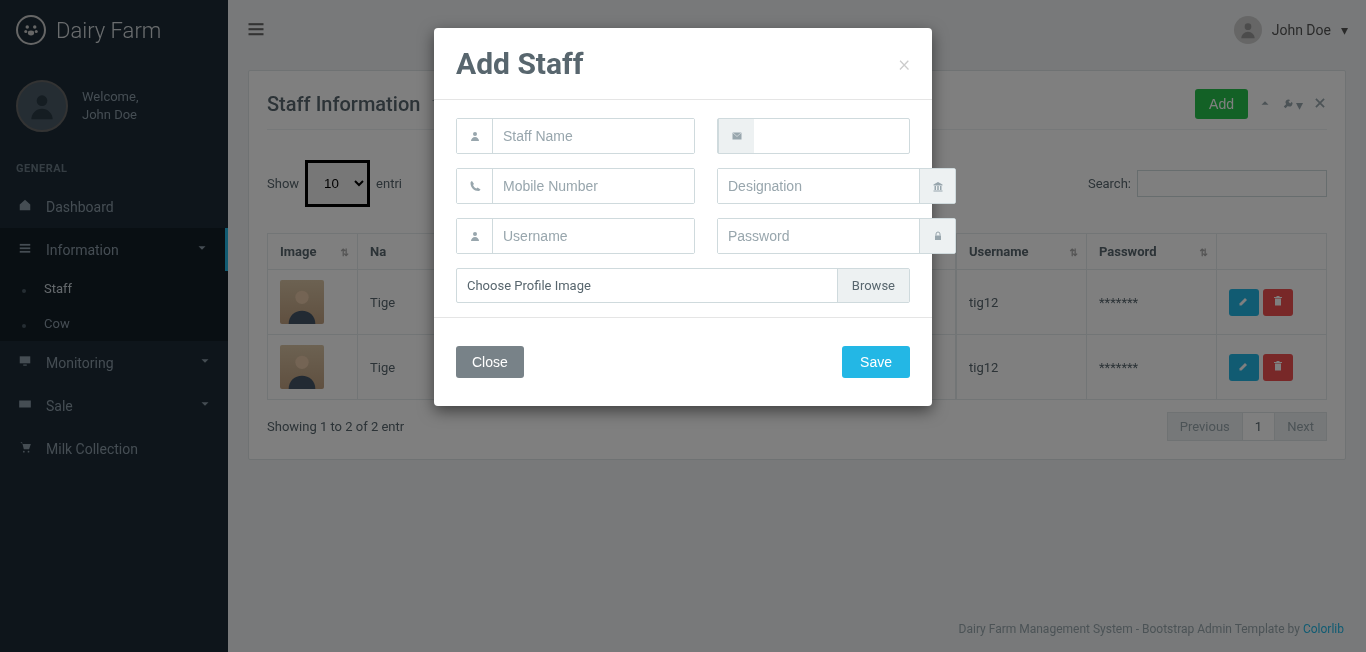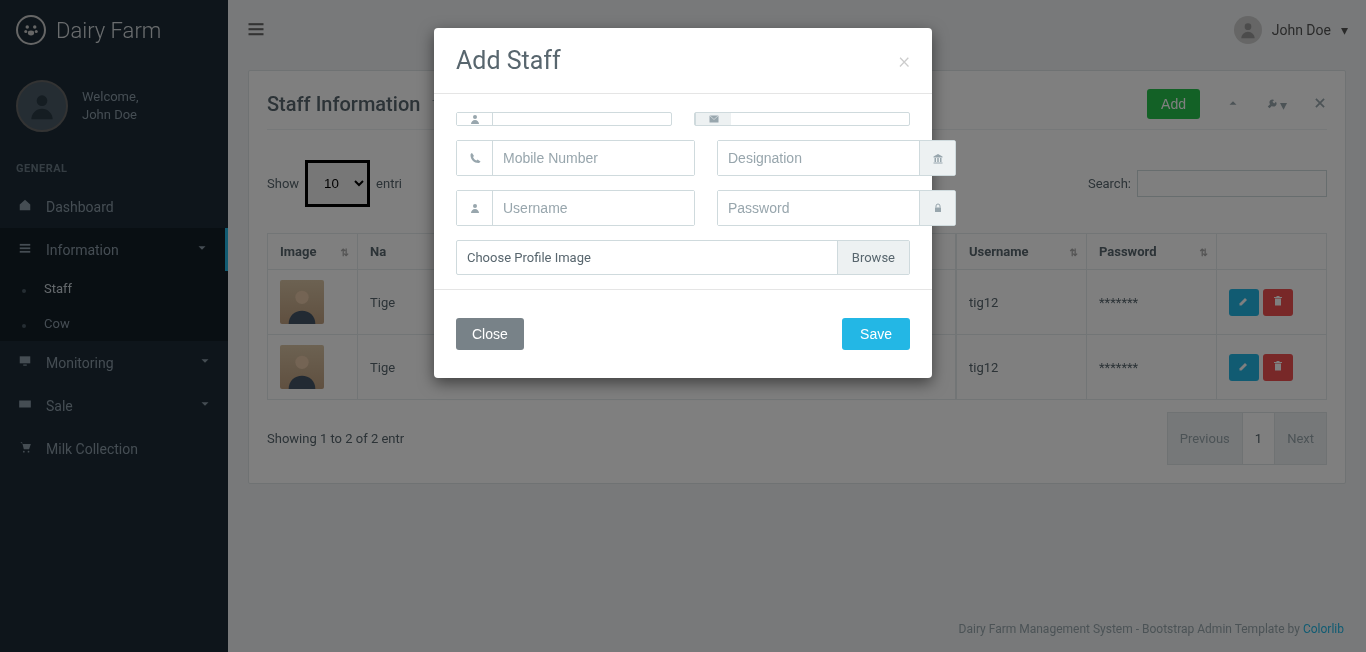--- a/index.html
+++ b/index.html
@@ -34,50 +34,50 @@
 .hamburger { cursor: pointer; color: #666; }
 .topbar-right { margin-left: auto; display: flex; align-items: center; gap: 10px; cursor: pointer; color: #555; }
 .user-avatar-sm { width: 28px; height: 28px; background: #ccc; border-radius: 50%; display:flex; align-items:center; justify-content:center;}
 .user-avatar-sm svg{width:20px;height:20px;fill:#999;}
 
 .content { padding: 10px 20px; flex: 1; }
 .panel { background: #fff; border: 1px solid #dee5e7; border-radius: 2px; padding: 18px; }
 .panel-head { display: flex; align-items: center; margin-bottom: 10px; border-bottom: 1px solid #edf1f2; padding-bottom: 10px;}
 .panel-title { font-size: 20px; font-weight: 500; color: #58666e; }
 .panel-subtitle { margin-left: 12px; color: #98a6ad; font-size: 13px; }
-.panel-actions { margin-left: auto; display: flex; align-items: center; gap: 26px; }
+.panel-actions { margin-left: auto; display: flex; align-items: center; gap: 10px; }
 .btn-add { background: #27c24c; color: #fff; border: none; padding: 7px 14px; border-radius: 3px; cursor: pointer; font-size: 14px; }
 .pa-icon { color: #98a6ad; cursor: pointer; }
 
 .table-controls { display: flex; align-items: center; margin: 14px 0 10px; color: #58666e; font-size: 13px; }
 .table-controls select { padding: 12px; border:3px solid #000000; margin: 16px 6px; }
 .table-controls .search { margin-left: auto; display:flex; align-items:center; gap:6px;}
 .table-controls input { border:1px solid #cfdadd; padding: 5px 8px; width: 190px; }
 
 table { width: 100%; border-collapse: collapse; }
 th, td { border: 1px solid #e4eaec; padding: 10px 12px; text-align: left; font-size: 13px; color: #58666e; }
 th { font-weight: 700; background: #fff; position:relative;}
 th .sort { position:absolute; right:8px; top:50%; transform:translateY(-50%); font-size:10px; color:#aaa;}
 .prof-img { width: 44px; height: 44px; background: linear-gradient(#d9c4a4,#c0a080); border-radius:2px; display:flex; align-items:flex-end; justify-content:center; overflow:hidden;}
 .prof-img svg{width:40px;height:40px;}
 .btn-edit { background:#23b7e5; color:#fff; border:none; padding:6px 9px; border-radius:3px; cursor:pointer; margin-right:4px;}
 .btn-del { background:#f05050; color:#fff; border:none; padding:6px 9px; border-radius:3px; cursor:pointer;}
 .table-footer { display:flex; align-items:center; margin-top:12px; font-size:13px; color:#58666e;}
 .pagination { margin-left:auto; display:flex;}
-.pagination span { padding:18px 12px; background:#edf1f2; border:1px solid #dee5e7; color:#98a6ad; cursor:pointer; margin-left:-1px;}
+.pagination span { padding:6px 12px; background:#edf1f2; border:1px solid #dee5e7; color:#98a6ad; cursor:pointer; margin-left:-1px;}
 .pagination .active { background:#fff; color:#58666e;}
 
 .footer { padding: 16px 22px; text-align: right; font-size: 12px; color: #98a6ad; }
 .footer a{color:#23b7e5; text-decoration:none;}
 
 
 .overlay { position: absolute; inset: 0; background: rgba(0,0,0,.5); z-index: 100; }
 .modal { position: absolute; top: 28px; left: 50%; transform: translateX(-50%); width: 498px; background: #fff; border-radius: 4px; z-index: 101; box-shadow: 0 5px 15px rgba(0,0,0,.5);}
 .modal-header { padding: 18px 22px; border-bottom: 1px solid #e5e5e5; display:flex; align-items:center;}
-.modal-title { font-size: 25px; font-weight: 400; color: #58666e; }
+.modal-title { font-size: 30px; font-weight: 700; color: #58666e; }
 .modal-close { margin-left:auto; color:#ccc; font-size:22px; cursor:pointer; font-weight:300;}
 .modal-body { padding: 18px 22px 0; }
 .form-row { display: flex; gap: 22px; margin-bottom: 14px; }
 .form-group { flex: 1; display: flex; border: 1px solid #cfdadd; border-radius: 2px; }
 .addon { width: 36px; display:flex; align-items:center; justify-content:center; background:#fff; color:#98a6ad; border-right:1px solid #cfdadd;}
 .addon-right { border-right:0; border-left:1px solid #cfdadd; background:#edf1f2;}
 .form-group input { flex:1; border:none; padding:9px 10px; font-size:14px; outline:none; color:#555;}
 .form-group input::placeholder{color:#98a6ad;}
 .file-group { display:flex; border:1px solid #cfdadd; border-radius:2px; margin-bottom:6px;}
 .file-label { flex:1; padding:9px 10px; color:#58666e; font-size:13px;}
@@ -301,20 +301,21 @@
     </div>
     <div class="modal-body">
       <div class="form-row">
         <div class="form-group">
           <span class="addon">
               <svg width="12" height="12" viewBox="0 0 24 24" fill="#98a6ad">
                 <circle cx="12" cy="8" r="4"></circle>
                 <path d="M4 22c0-4.4 3.6-8 8-8s8 3.6 8 8"></path>
               </svg>
             </span>
+          <input type="text" placeholder="Staff Name" style="">
         </div>
         <div class="form-group">
           <span class="addon addon-right">
               <svg width="12" height="12" viewBox="0 0 24 24" fill="#98a6ad">
                 <rect x="3" y="5" width="18" height="14"></rect>
                 <path d="M3 5l9 8 9-8" fill="none" stroke="#fff"></path>
               </svg>
             </span>
         </div>
       </div>

